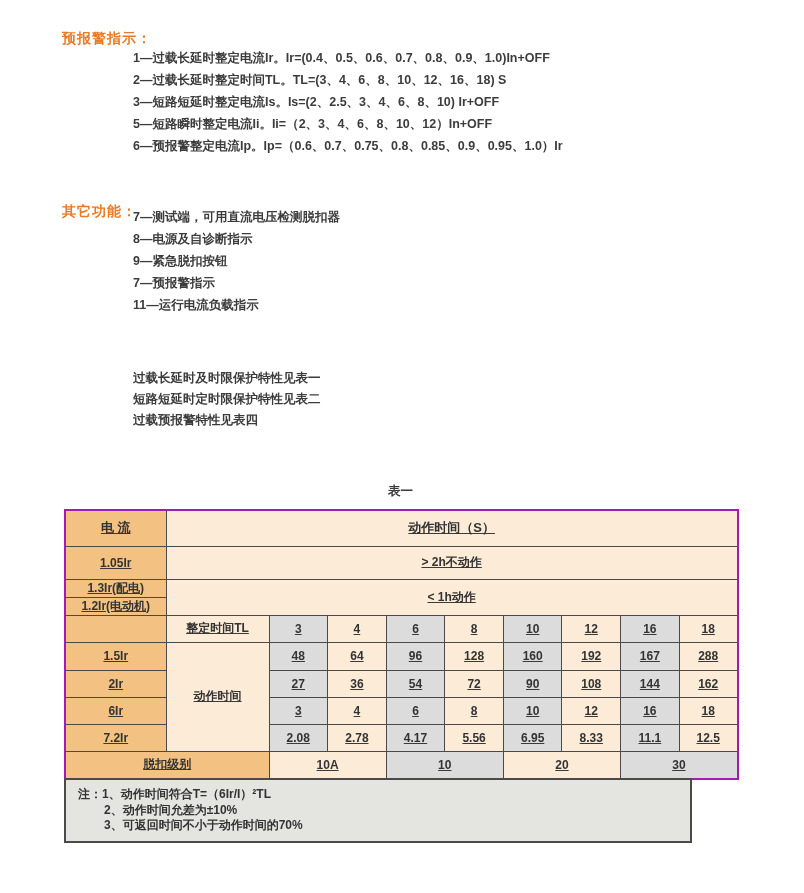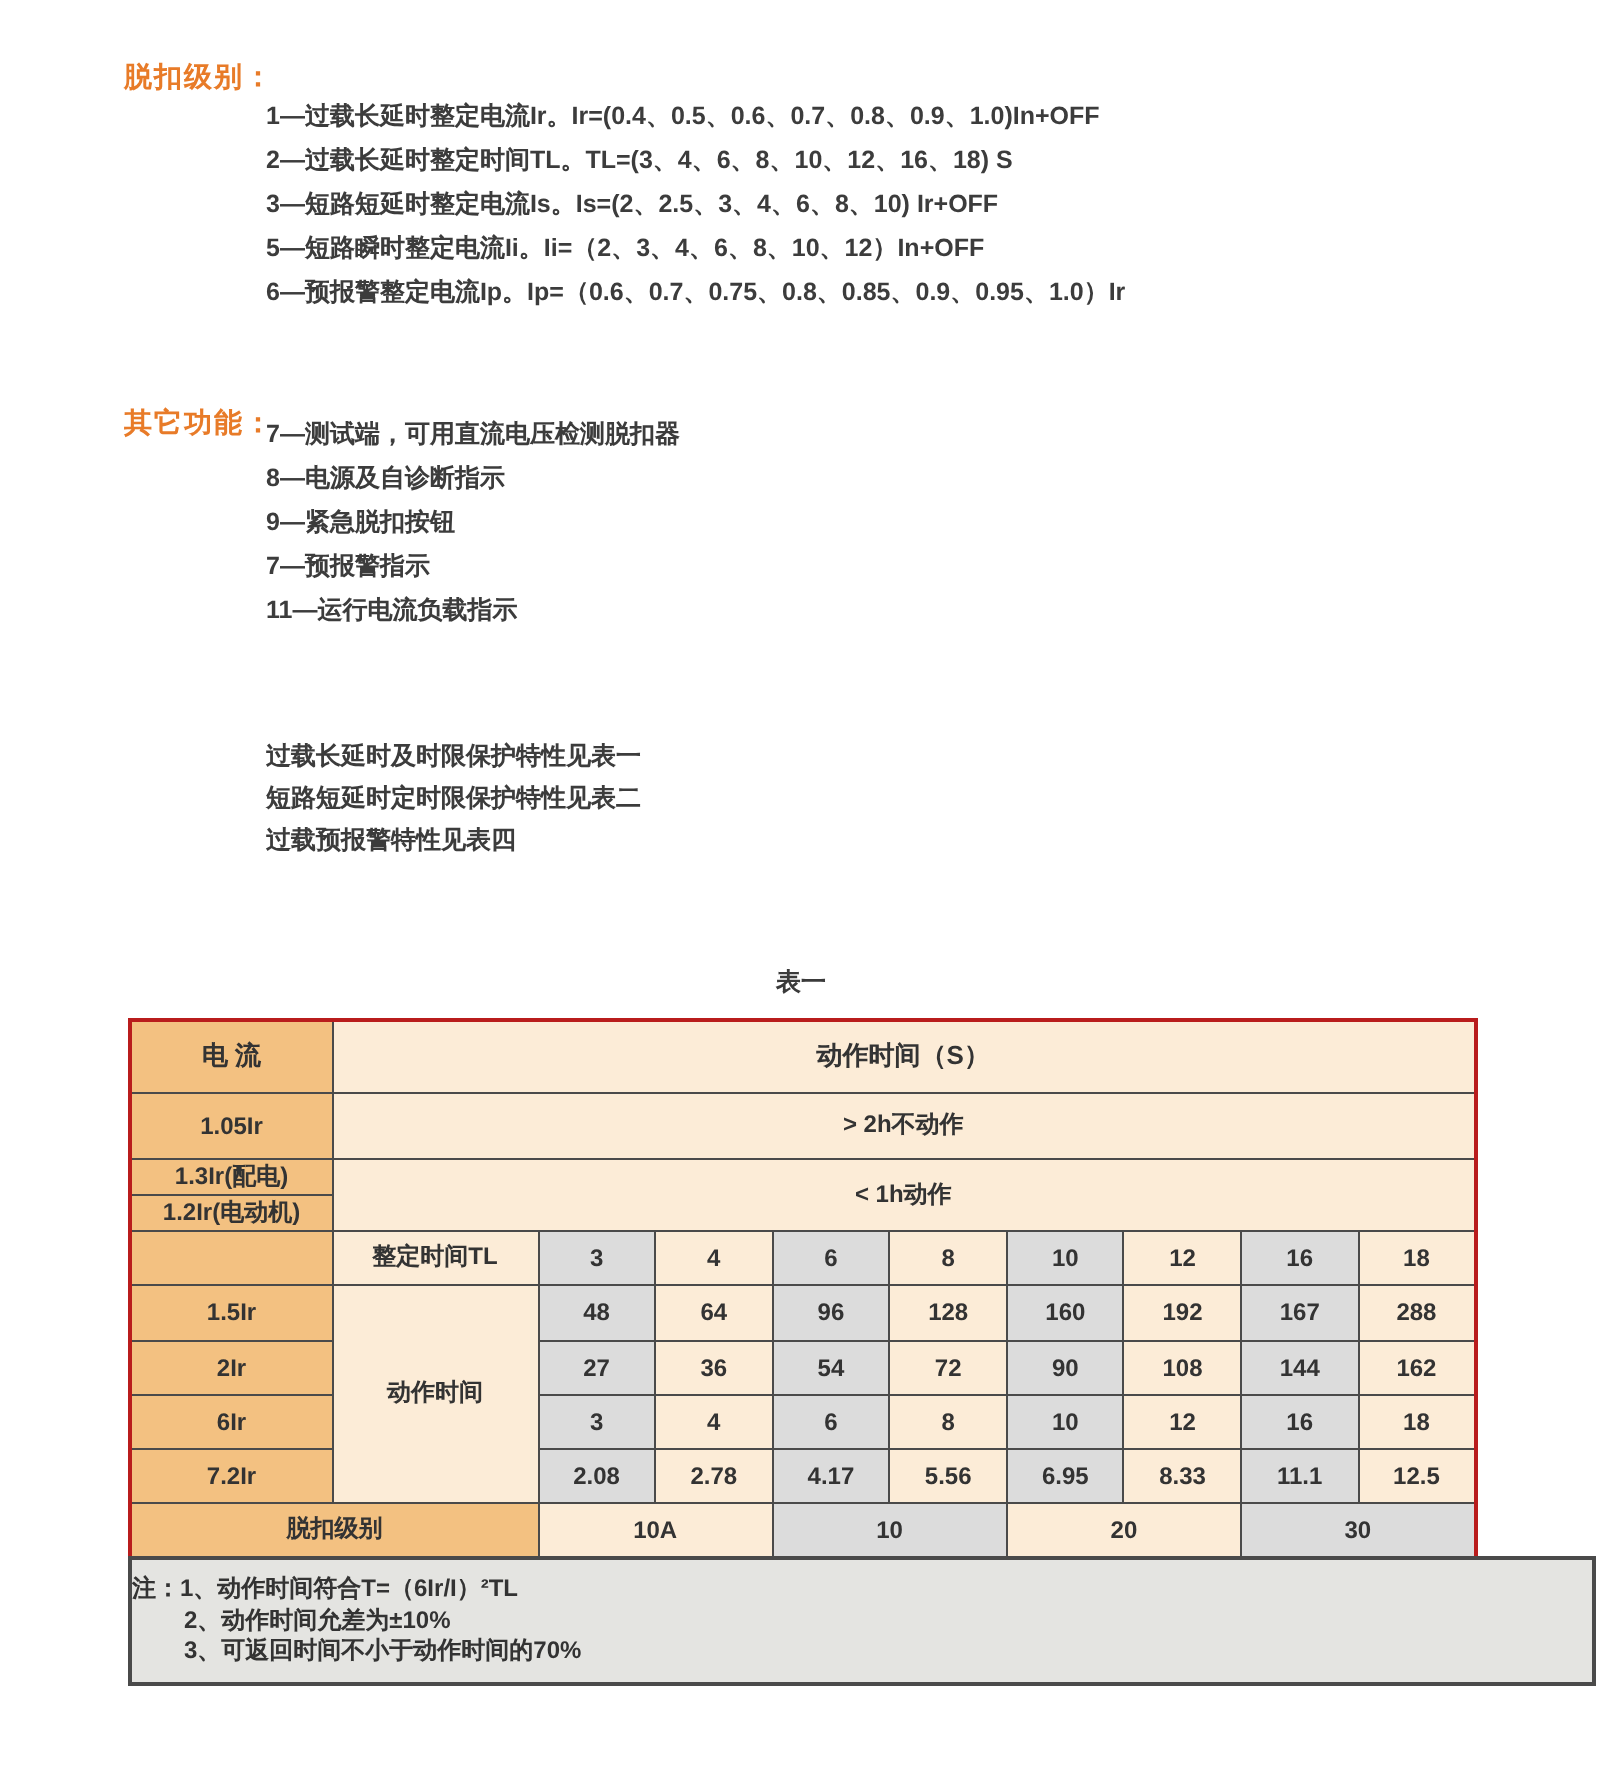--- a/index.html
+++ b/index.html
@@ -18,48 +18,49 @@
   .list{position:absolute;left:133px;font-size:12.5px;font-weight:bold;color:#3c3c3c;}
   .list .line{height:22px;line-height:22px;white-space:nowrap;}
   .refs .line{height:21px;line-height:21px;}
   .caption{
     position:absolute;left:64px;top:483px;width:673px;
     text-align:center;font-size:12.5px;font-weight:bold;color:#3a3a3a;
   }
   .tbl-wrap{position:absolute;left:64px;top:509px;width:673px;}
   table.t{
     border-collapse:collapse;width:673px;table-layout:fixed;
-    border:2px solid #b91c1c;
+    border:2px solid #a21caf;
+    text-decoration:underline;
   }
   table.t td{
     border:1px solid #4a4a4a;
     text-align:center;vertical-align:middle;
     font-size:12px;font-weight:bold;color:#333333;
     padding:0;overflow:hidden;white-space:nowrap;
   }
   td.o{background:#f3c181;}
   td.cr{background:#fcecd7;}
   td.g{background:#dcdcdc;}
   td.sm{font-size:11px;}
   .note{
     box-sizing:border-box;
-    width:734px;margin-top:-2px;
+    width:628px;margin-top:-2px;
     background:#e4e4e1;border:2px solid #4a4a4a;
-    padding:7px 0 7px 0;
+    padding:7px 0 7px 12px;
     font-size:12px;font-weight:bold;color:#333333;
   }
   .note .nline{line-height:15.5px;white-space:nowrap;}
   .note .indent{padding-left:26px;}
 </style>
 </head>
 <body>
 
 <div class="page">
 
-  <div class="heading" style="top:30px">脱扣级别：</div>
+  <div class="heading" style="top:30px">预报警指示：</div>
   <div class="list" style="top:47px">
     <div class="line">1—过载长延时整定电流Ir。Ir=(0.4、0.5、0.6、0.7、0.8、0.9、1.0)In+OFF</div>
     <div class="line">2—过载长延时整定时间TL。TL=(3、4、6、8、10、12、16、18) S</div>
     <div class="line">3—短路短延时整定电流Is。Is=(2、2.5、3、4、6、8、10) Ir+OFF</div>
     <div class="line">5—短路瞬时整定电流Ii。Ii=（2、3、4、6、8、10、12）In+OFF</div>
     <div class="line">6—预报警整定电流Ip。Ip=（0.6、0.7、0.75、0.8、0.85、0.9、0.95、1.0）Ir</div>
   </div>
 
   <div class="heading" style="top:203px">其它功能：</div>
   <div class="list" style="top:206px">

